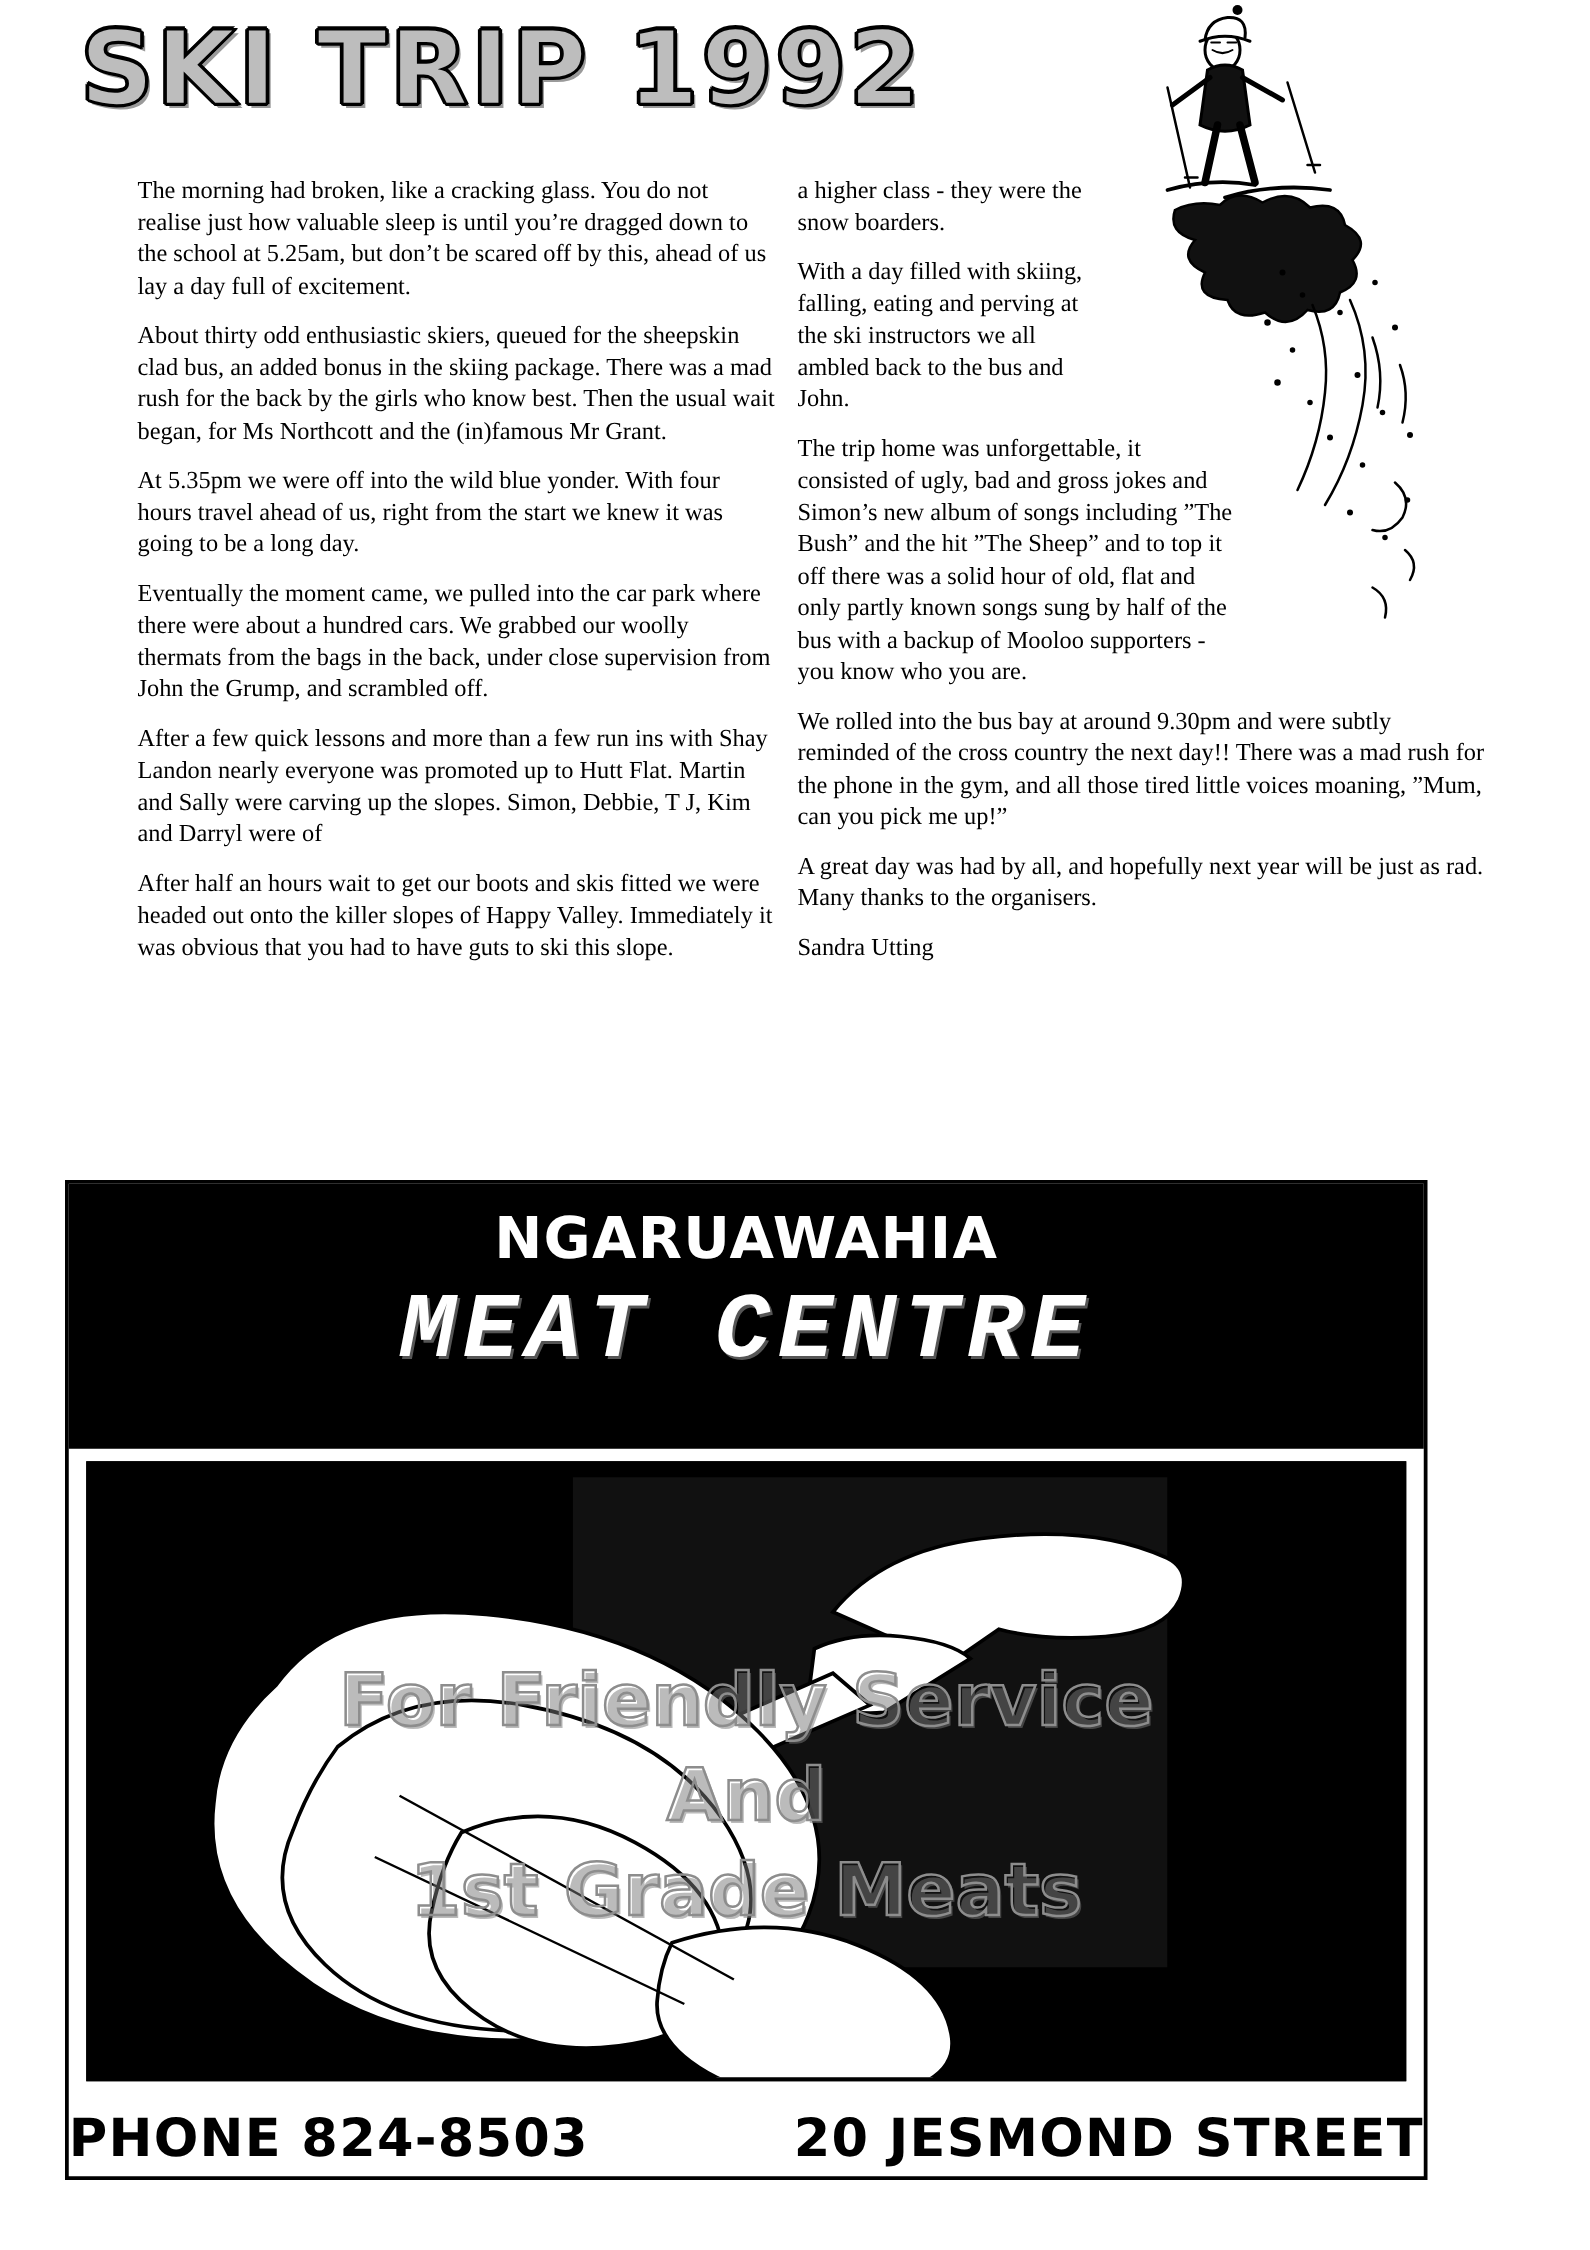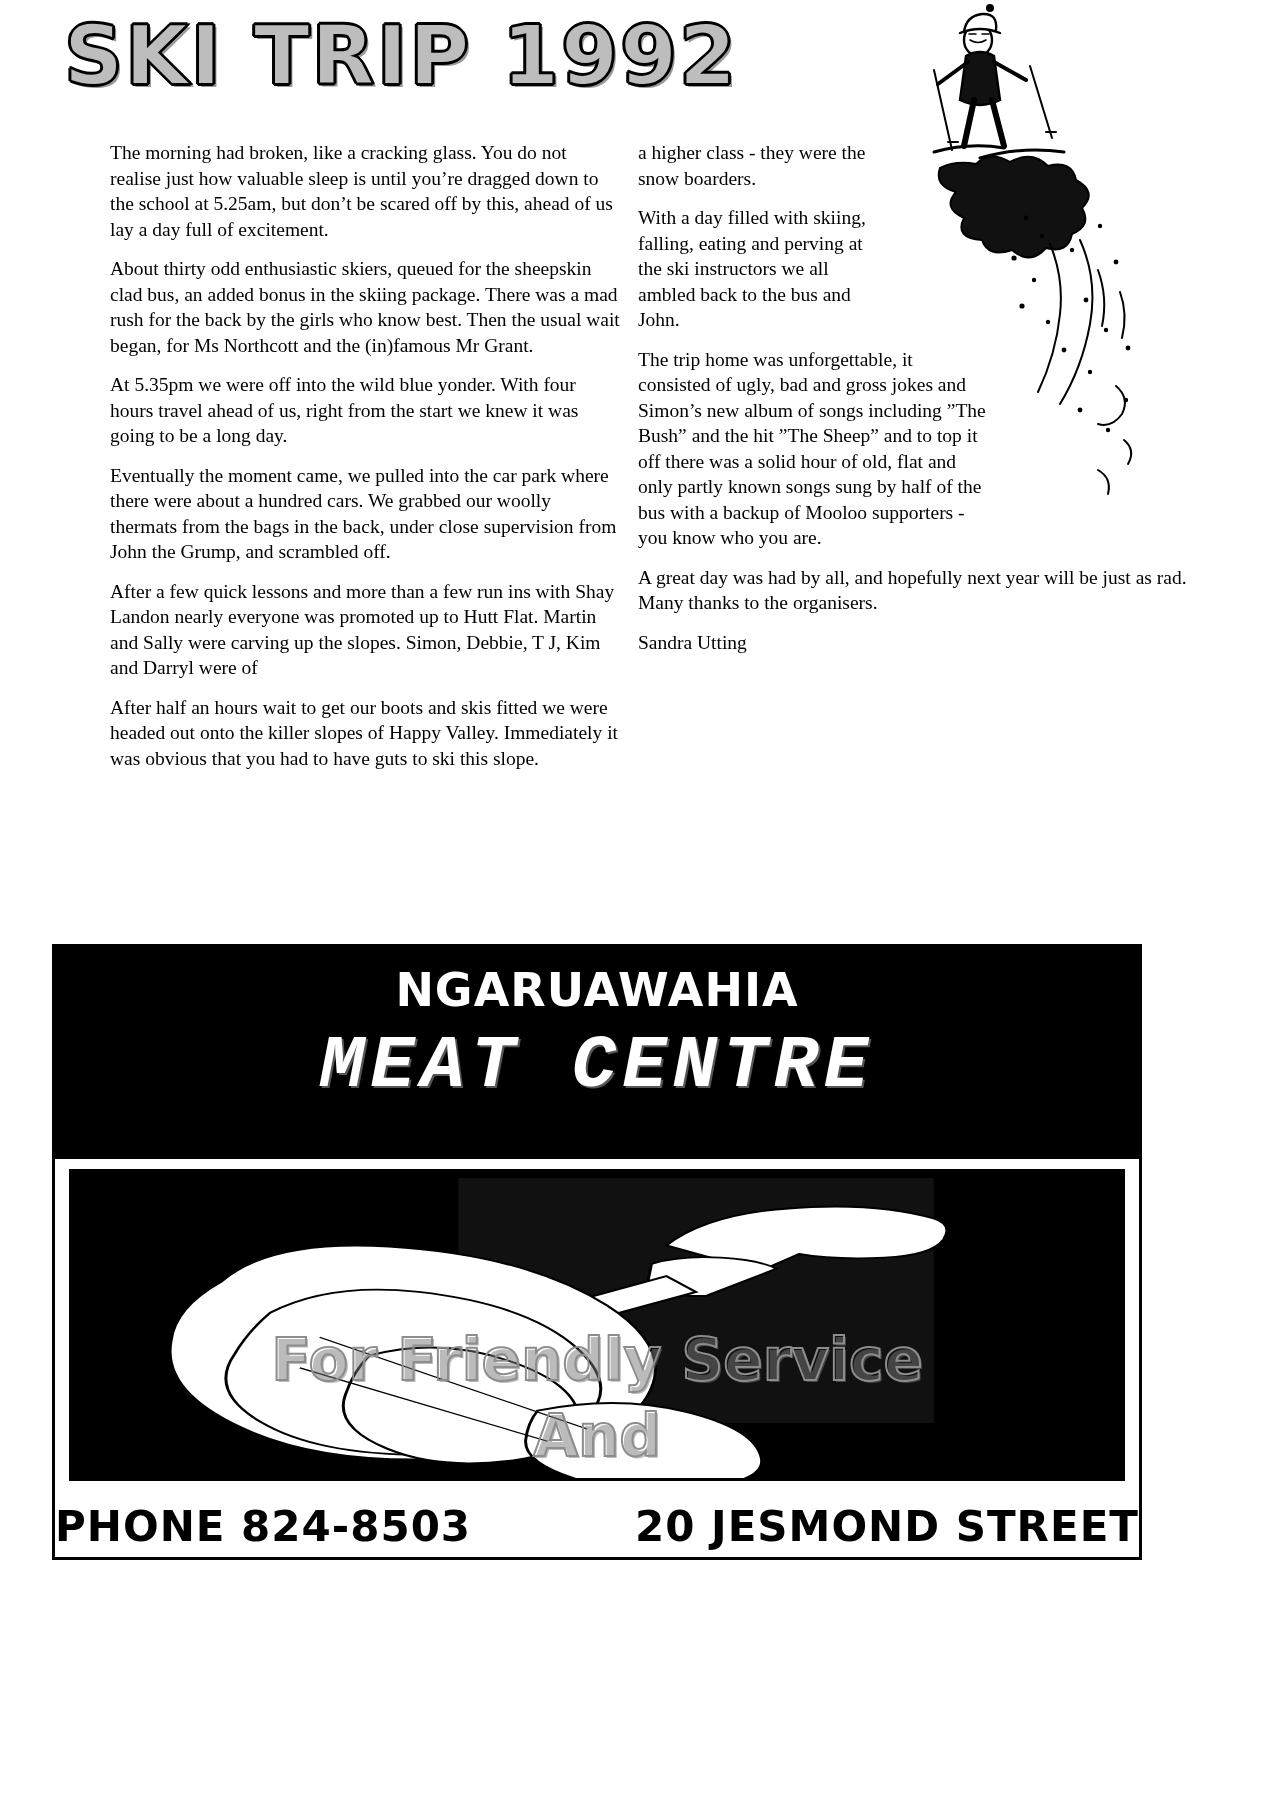--- a/index.html
+++ b/index.html
@@ -83,21 +83,21 @@
     margin-top: 2px;
     font-size: 19.5px;
   }
 
   
   .ad {
     position: absolute;
     left: 52px;
     top: 944px;
     width: 1090px;
-    height: 616px;
+    height: 800px;
     border: 3px solid #000;
     background: #fff;
     box-sizing: border-box;
   }
   .ad-header {
     position: absolute;
     left: 0; top: 0;
     width: 100%;
     height: 212px;
     background: #000;
@@ -241,20 +241,21 @@
       <p>About thirty odd enthusiastic skiers, queued for the sheepskin clad bus, an added bonus in the skiing package. There was a mad rush for the back by the girls who know best. Then the usual wait began, for Ms Northcott and the (in)famous Mr Grant.</p>
       <p>At 5.35pm we were off into the wild blue yonder. With four hours travel ahead of us, right from the start we knew it was going to be a long day.</p>
       <p>Eventually the moment came, we pulled into the car park where there were about a hundred cars.  We grabbed our woolly thermats from the bags in the back, under close supervision from John the Grump, and scrambled off.</p>
       <p>After a few quick lessons and more than a few run ins with Shay Landon nearly everyone was promoted up to Hutt Flat. Martin and Sally were carving up the slopes.  Simon, Debbie, T J, Kim and Darryl were of</p>
       <p>After half an hours wait to get our boots and skis fitted we were headed out onto the killer slopes of Happy Valley. Immediately it was obvious that you had to have guts to ski this slope.</p>
     </div>
     <div class="col col-right">
       <p class="narrow-1">a higher class  -  they were the snow boarders.</p>
       <p class="narrow-2">With a day filled with skiing, falling, eating and perving at the ski instructors we all ambled back to the bus and John.</p>
       <p class="narrow-3">The trip home was unforgettable, it consisted of ugly, bad and gross jokes and Simon’s new album of songs including ”The Bush” and the hit ”The Sheep” and to top it off there was a solid hour of old, flat and only partly known songs sung by half of the bus with a backup of Mooloo supporters  -  you know who you are.</p>
+      <p>We rolled into the bus bay at around 9.30pm and were subtly reminded of the cross country the next day!!  There was a mad rush for the phone in the gym, and all those tired little voices moaning, ”Mum, can you pick me up!”</p>
       <p>A great day was had by all, and hopefully next year will be just as rad.  Many thanks to the organisers.</p>
       <div class="byline">Sandra Utting</div>
     </div>
   </div>
 
   <div class="ad">
     <div class="ad-header">
       <div class="ad-town">NGARUAWAHIA</div>
       <div class="ad-name">MEAT CENTRE</div>
     </div>

